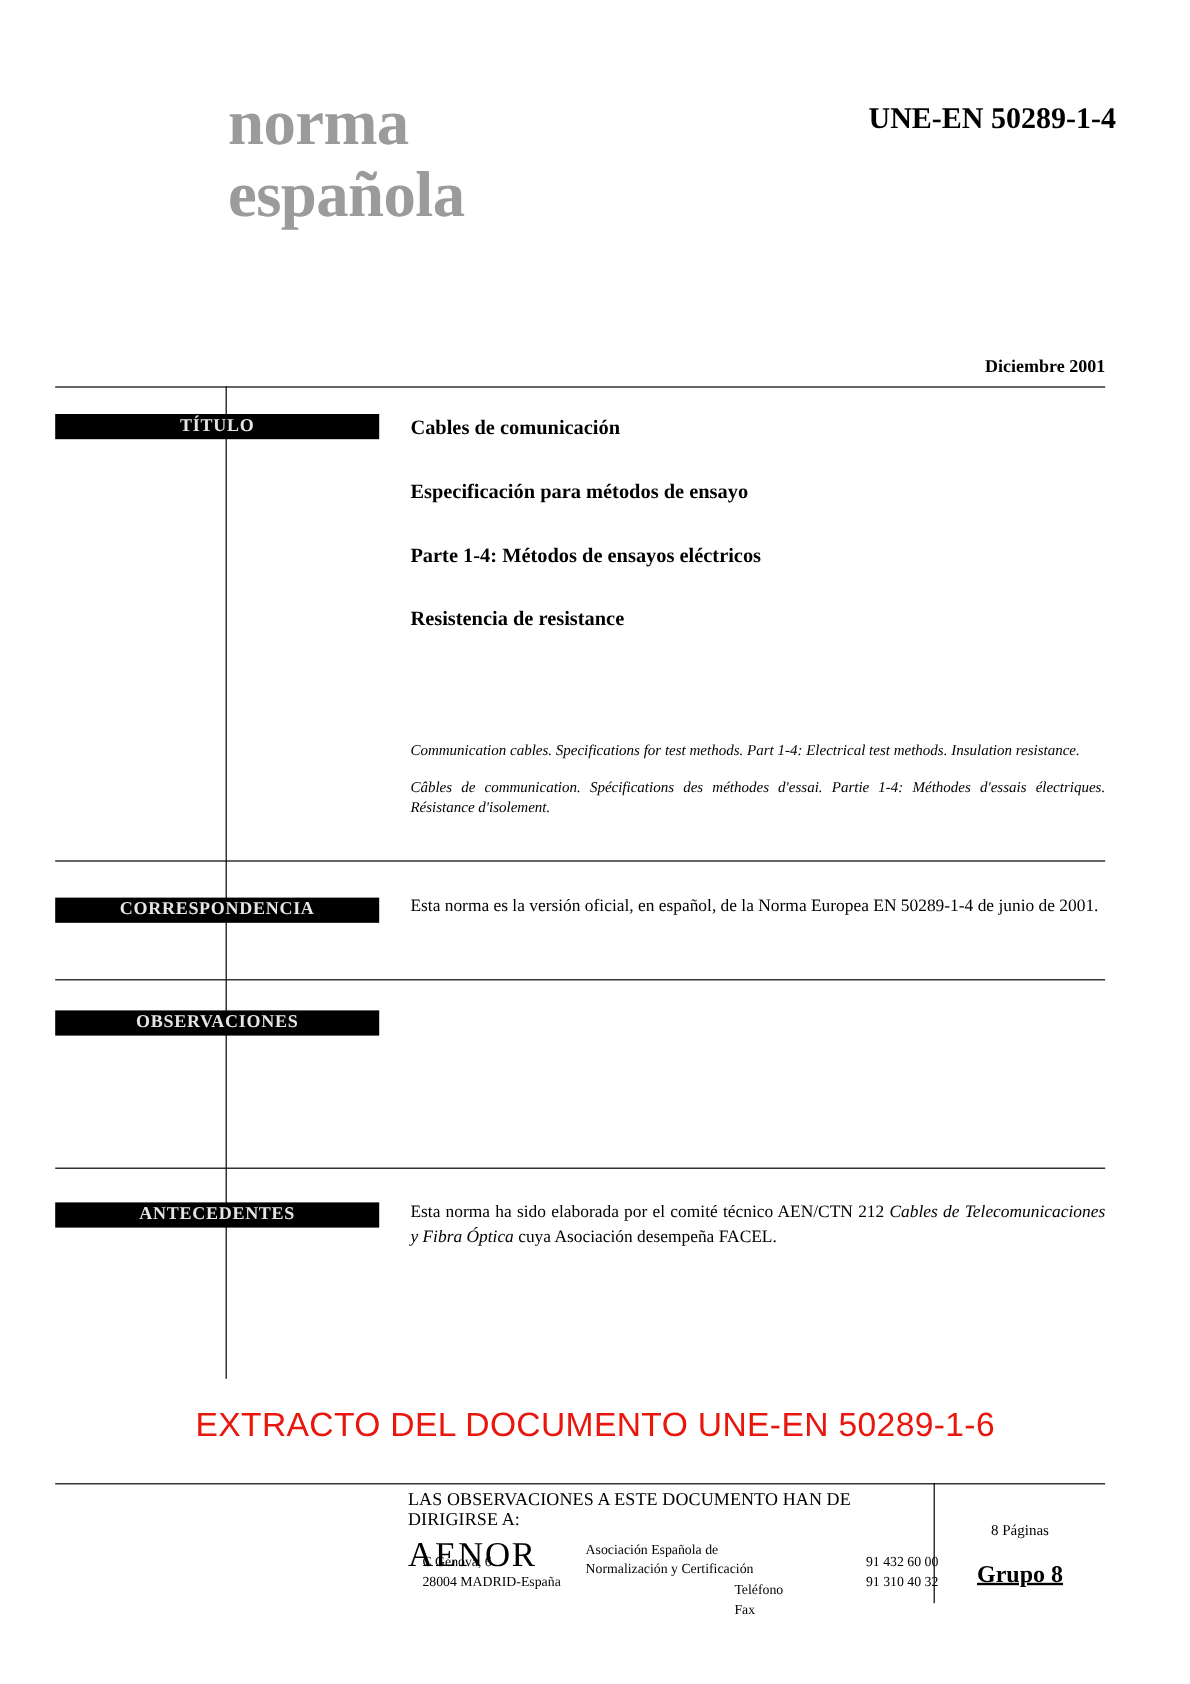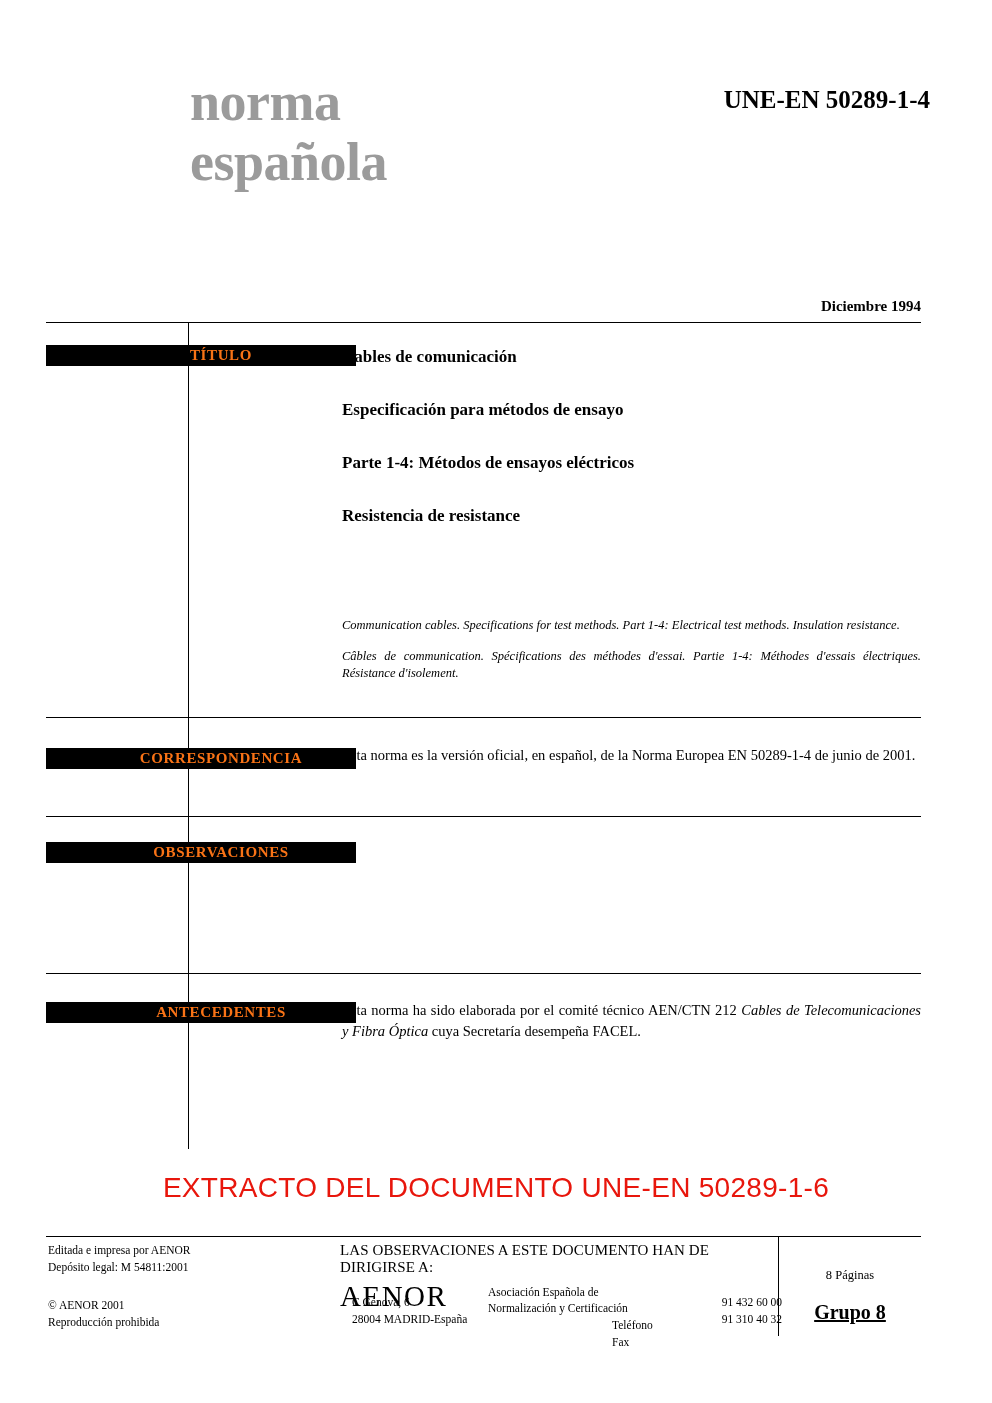--- a/index.html
+++ b/index.html
@@ -72,30 +72,29 @@
     width: 0;
     border-left: 1.4px solid #000;
   }
 
   
   .tag {
     position: absolute;
     left: 46px;
     height: 21px;
     background: #000000;
-    color: #f97316;
+    color: #e5e5e5;
     font-family: "Liberation Serif", serif;
     font-weight: bold;
     font-size: 15px;
     letter-spacing: 0.6px;
     display: flex;
     align-items: center;
     justify-content: center;
     width: 270px;
-    padding-left: 40px;
   }
 
   
   .block {
     position: absolute;
     left: 342px;
     right: 71px;
   }
   .title-line {
     font-weight: bold;
@@ -245,21 +244,21 @@
 <div class="page">
 
   <div class="masthead">
     <div class="brand">
       <span>norma</span>
       <span class="line2">española</span>
     </div>
     <div class="std-code">UNE-EN 50289-1-4</div>
   </div>
 
-  <div class="doc-date">Diciembre 1994</div>
+  <div class="doc-date">Diciembre 2001</div>
 
   <div class="hrule" style="top:322px;"></div>
   <div class="hrule" style="top:717px;"></div>
   <div class="hrule" style="top:816px;"></div>
   <div class="hrule" style="top:973px;"></div>
 
   <div class="vrule" style="top:322px; height:395px;"></div>
   <div class="vrule" style="top:717px; height:99px;"></div>
   <div class="vrule" style="top:816px; height:157px;"></div>
   <div class="vrule" style="top:973px; height:176px;"></div>
@@ -281,34 +280,28 @@
     <div class="para">Esta norma es la versión oficial, en español, de la Norma Europea EN 50289-1-4 de junio de 2001.</div>
   </div>
 
   <div class="tag" style="top:842px;">OBSERVACIONES</div>
   <div class="block" style="top:840px;">
     <div class="para"></div>
   </div>
 
   <div class="tag" style="top:1002px;">ANTECEDENTES</div>
   <div class="block" style="top:1000px;">
-    <div class="para"><span>Esta norma ha sido elaborada por el comité técnico AEN/CTN 212 </span><em>Cables de Telecomunicaciones y Fibra Óptica</em><span> cuya Secretaría desempeña FACEL.</span></div>
+    <div class="para"><span>Esta norma ha sido elaborada por el comité técnico AEN/CTN 212 </span><em>Cables de Telecomunicaciones y Fibra Óptica</em><span> cuya Asociación desempeña FACEL.</span></div>
   </div>
 
   <div class="extract">EXTRACTO DEL DOCUMENTO UNE-EN 50289-1-6</div>
 
   <div class="footer-rule-top"></div>
   <div class="footer">
 
-    <div class="foot-left">
-      <div>Editada e impresa por AENOR</div>
-      <div>Depósito legal: M 54811:2001</div>
-      <div class="copy">© AENOR 2001</div>
-      <div>Reproducción prohibida</div>
-    </div>
 
     <div class="foot-mid">
       <div class="notice">LAS OBSERVACIONES A ESTE DOCUMENTO HAN DE DIRIGIRSE A:</div>
       <div class="aenor-row">
         <div class="aenor-logo">AENOR</div>
         <div class="aenor-sub">
           <div>Asociación Española de</div>
           <div>Normalización y Certificación</div>
         </div>
       </div>

